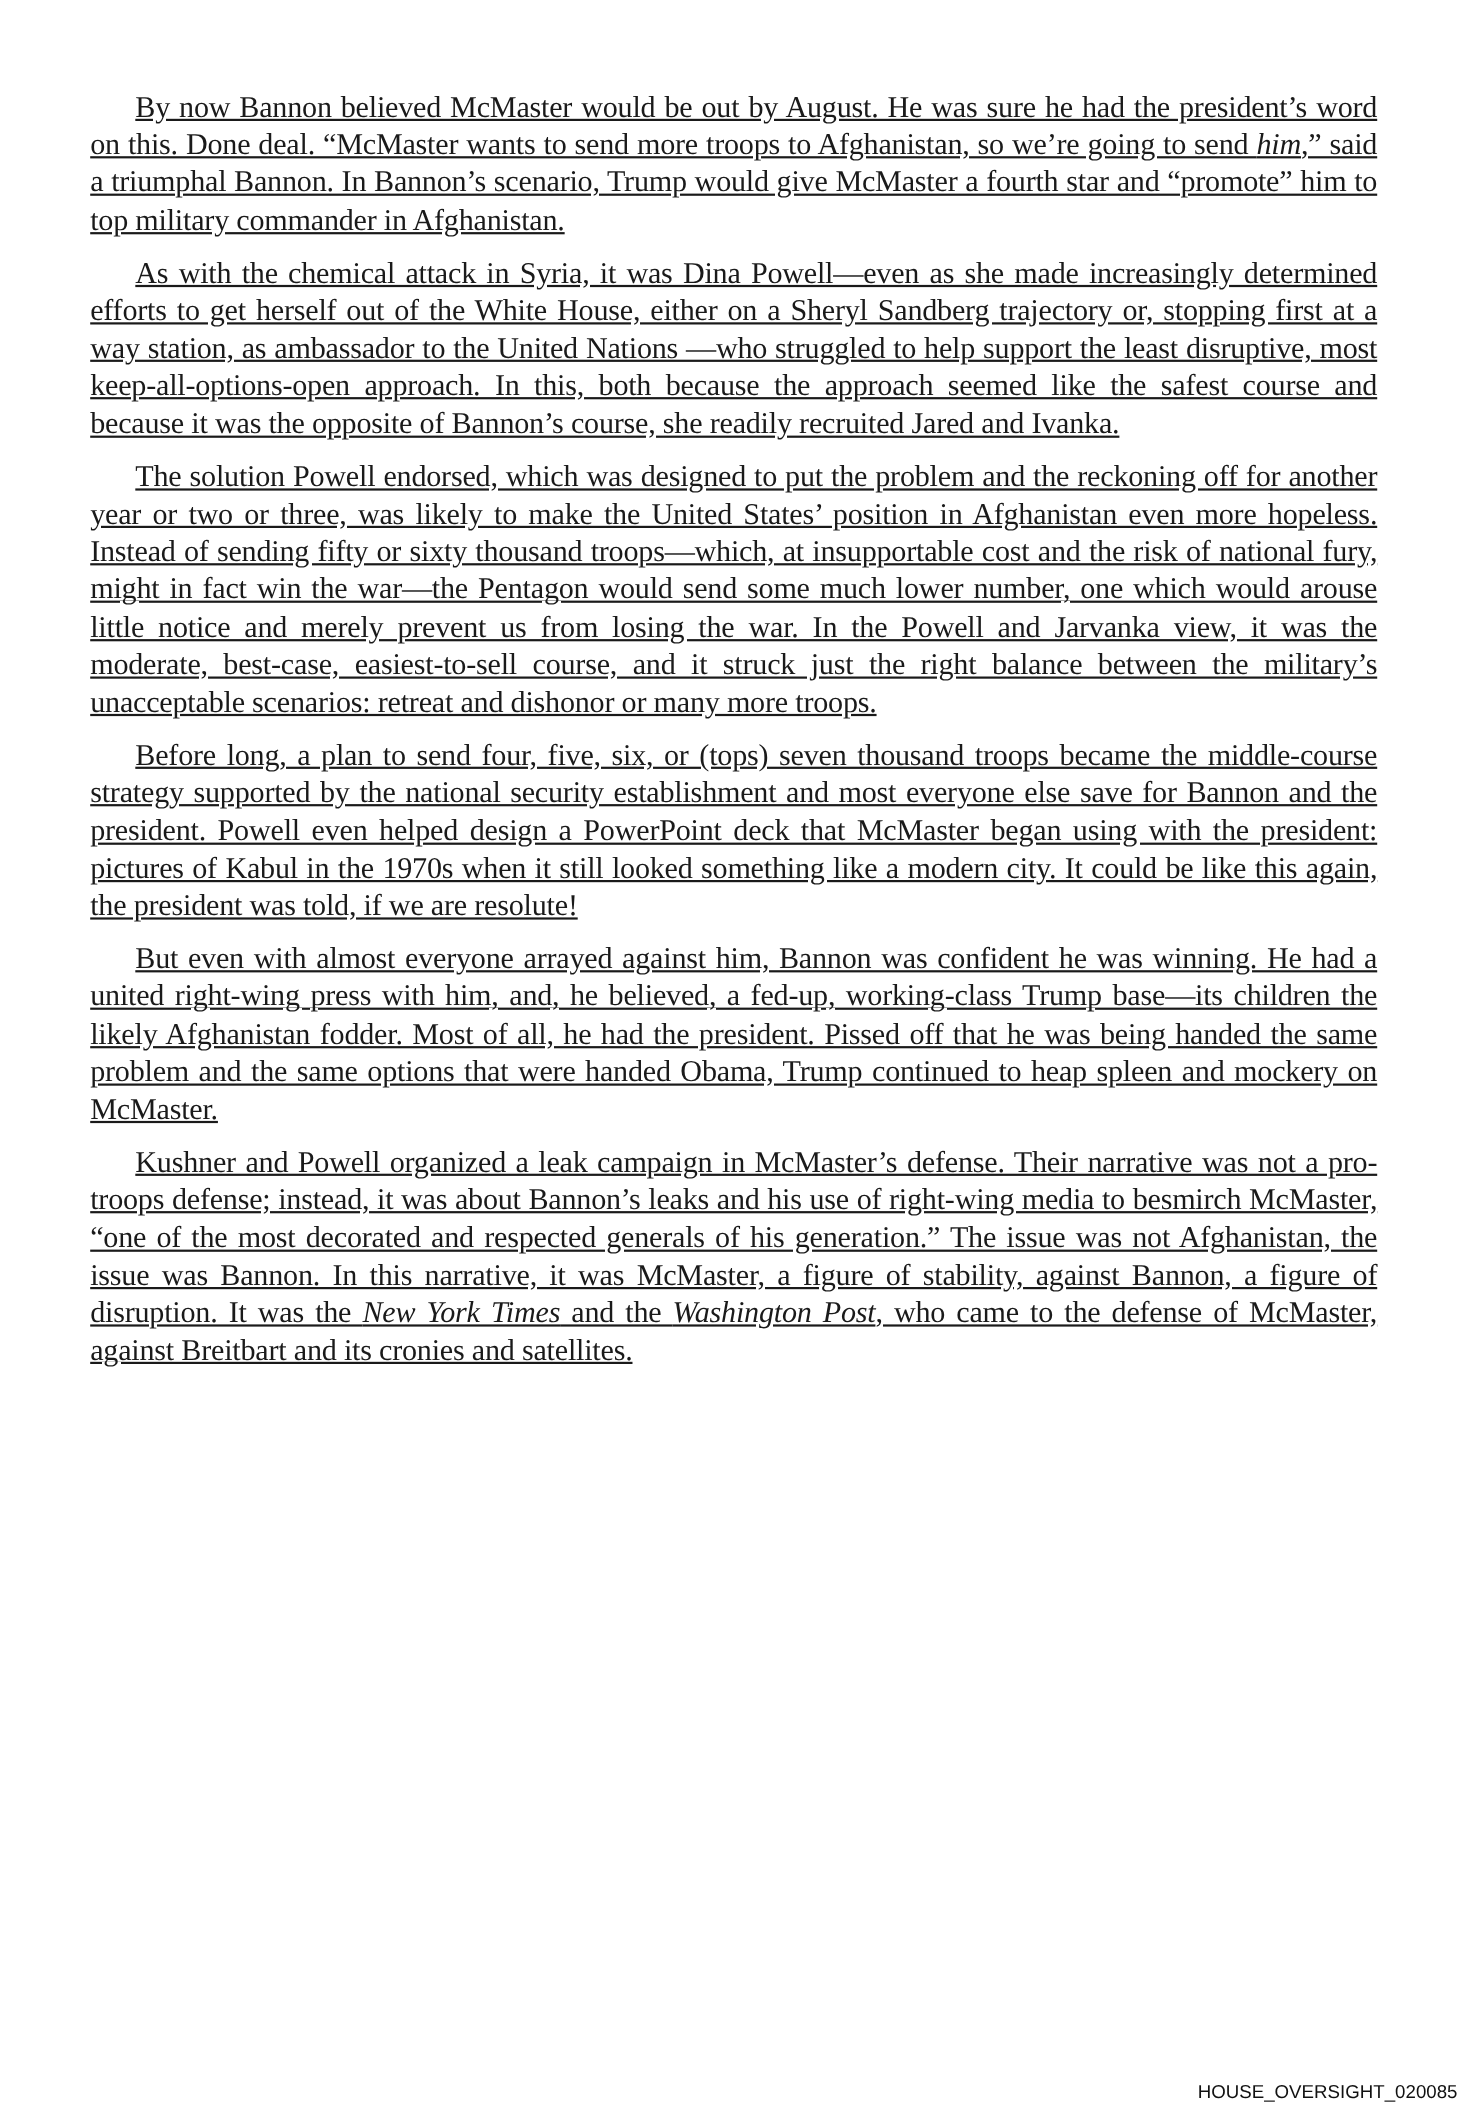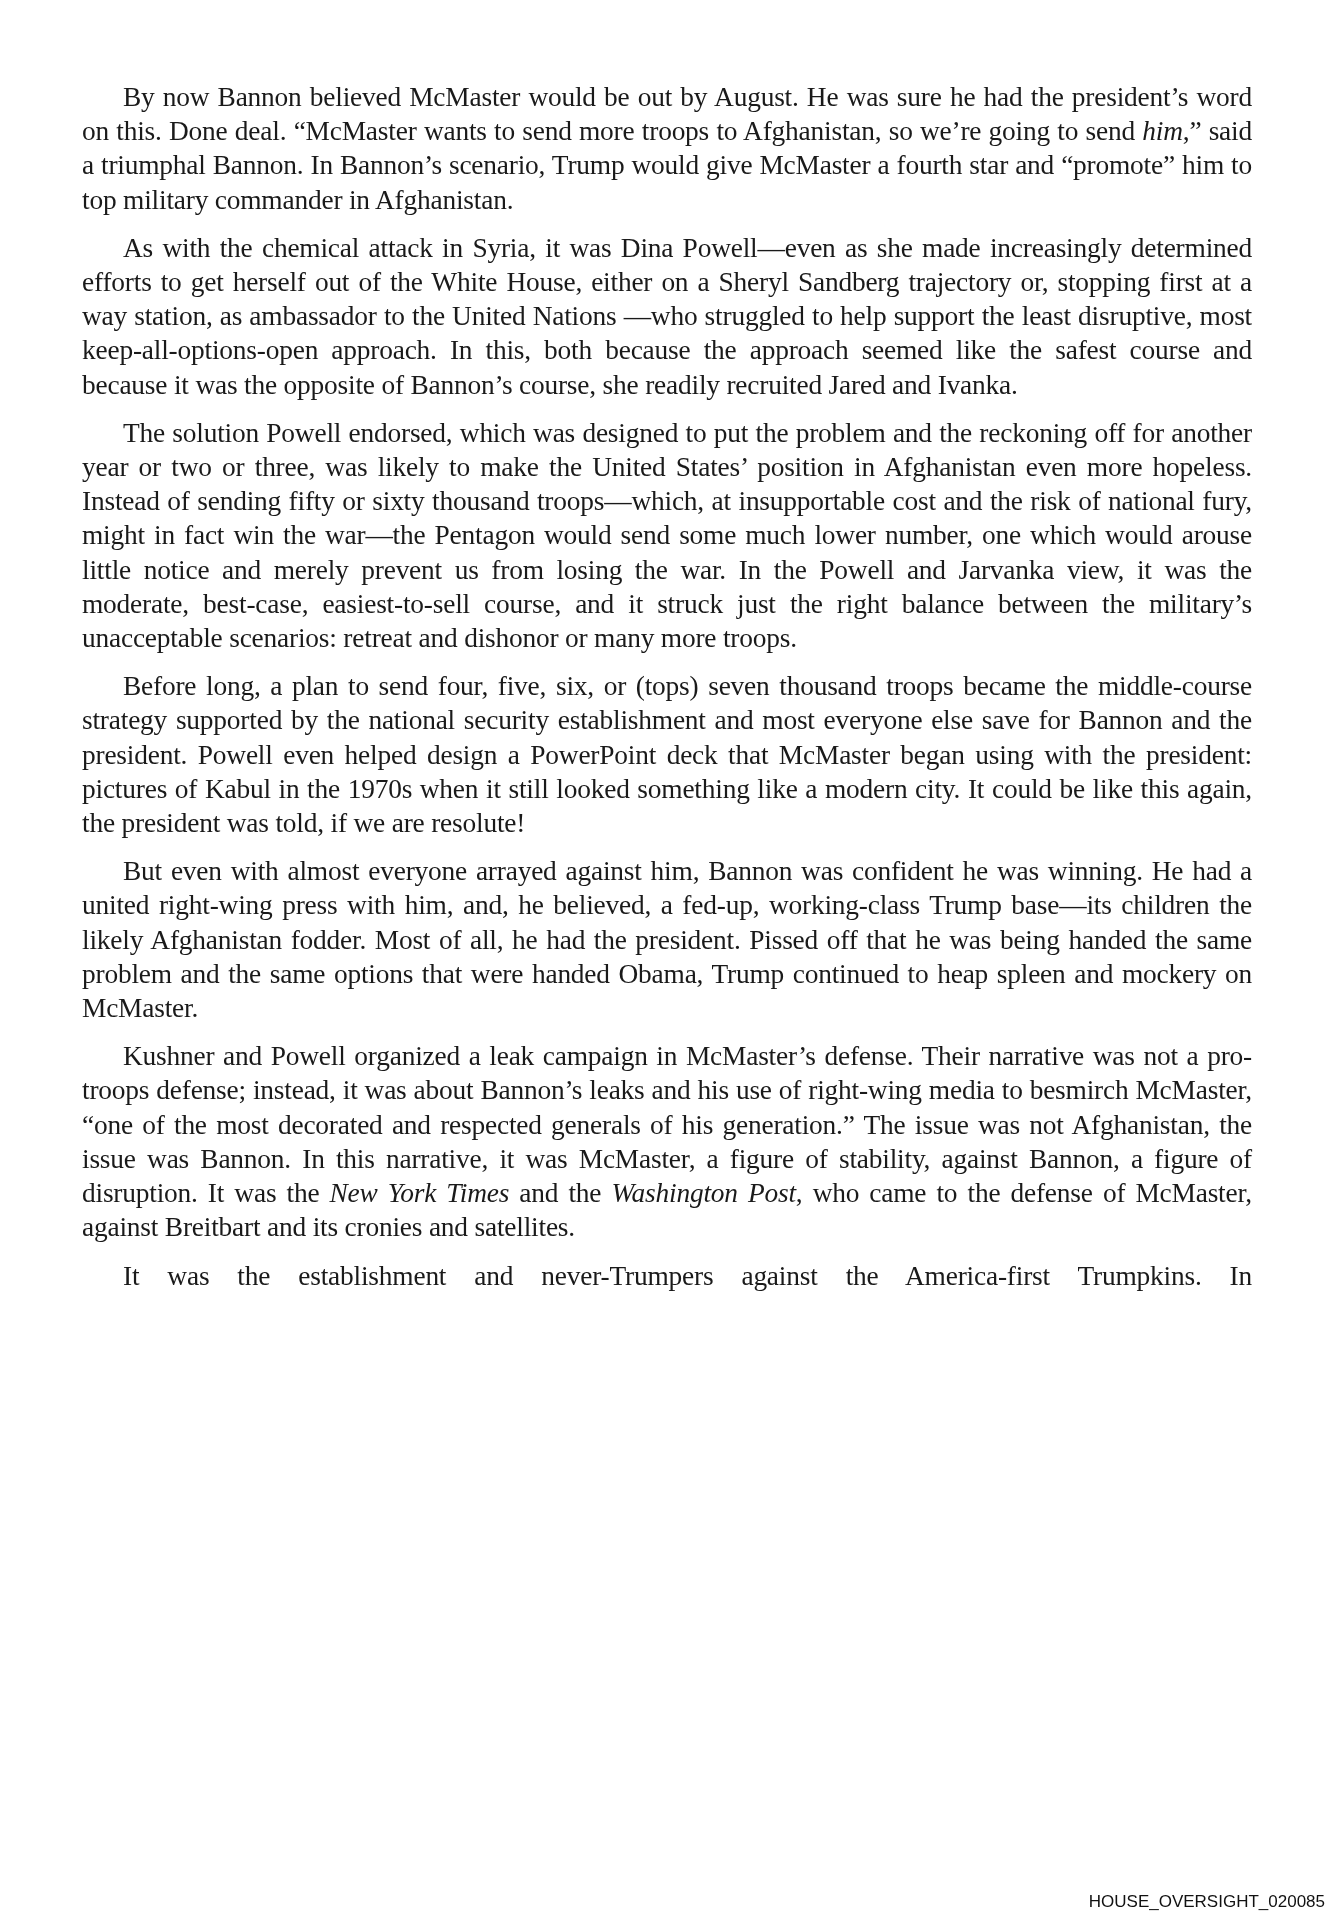--- a/index.html
+++ b/index.html
@@ -21,20 +21,21 @@
       width: 1170px;
       font-family: "Liberation Serif", "DejaVu Serif", serif;
       font-size: 27.4px;
       line-height: 34.2px;
       letter-spacing: -0.2px;
     }
     .para {
       margin: 0 0 14px 0;
       text-indent: 41px;
       text-align: justify;
+      text-decoration: underline;
     }
     .para.last-open {
       text-align-last: justify;
       margin-bottom: 0;
     }
     .para .it {
       font-style: italic;
     }
     .footer-id {
       position: absolute;
@@ -61,18 +62,15 @@
   </p>
   <p class="para">
     <span>Before long, a plan to send four, five, six, or (tops) seven thousand troops became the middle-course strategy supported by the national security establishment and most everyone else save for Bannon and the president. Powell even helped design a PowerPoint deck that McMaster began using with the president: pictures of Kabul in the 1970s when it still looked something like a modern city. It could be like this again, the president was told, if we are resolute!</span>
   </p>
   <p class="para">
     <span>But even with almost everyone arrayed against him, Bannon was confident he was winning. He had a united right-wing press with him, and, he believed, a fed-up, working-class Trump base—its children the likely Afghanistan fodder. Most of all, he had the president. Pissed off that he was being handed the same problem and the same options that were handed Obama, Trump continued to heap spleen and mockery on McMaster.</span>
   </p>
   <p class="para">
     <span>Kushner and Powell organized a leak campaign in McMaster’s defense. Their narrative was not a pro-troops defense; instead, it was about Bannon’s leaks and his use of right-wing media to besmirch McMaster, “one of the most decorated and respected generals of his generation.” The issue was not Afghanistan, the issue was Bannon. In this narrative, it was McMaster, a figure of stability, against Bannon, a figure of disruption. It was the </span><span class="it">New York Times</span><span> and the </span><span class="it">Washington Post</span><span>, who came to the defense of McMaster, against Breitbart and its cronies and satellites.</span>
   </p>
-  <p class="para last-open">
-    <span>It was the establishment and never-Trumpers against the America-first Trumpkins. In</span>
-  </p>
 </div>
 
 <div class="footer-id">HOUSE_OVERSIGHT_020085</div>
 
 </body></html>

